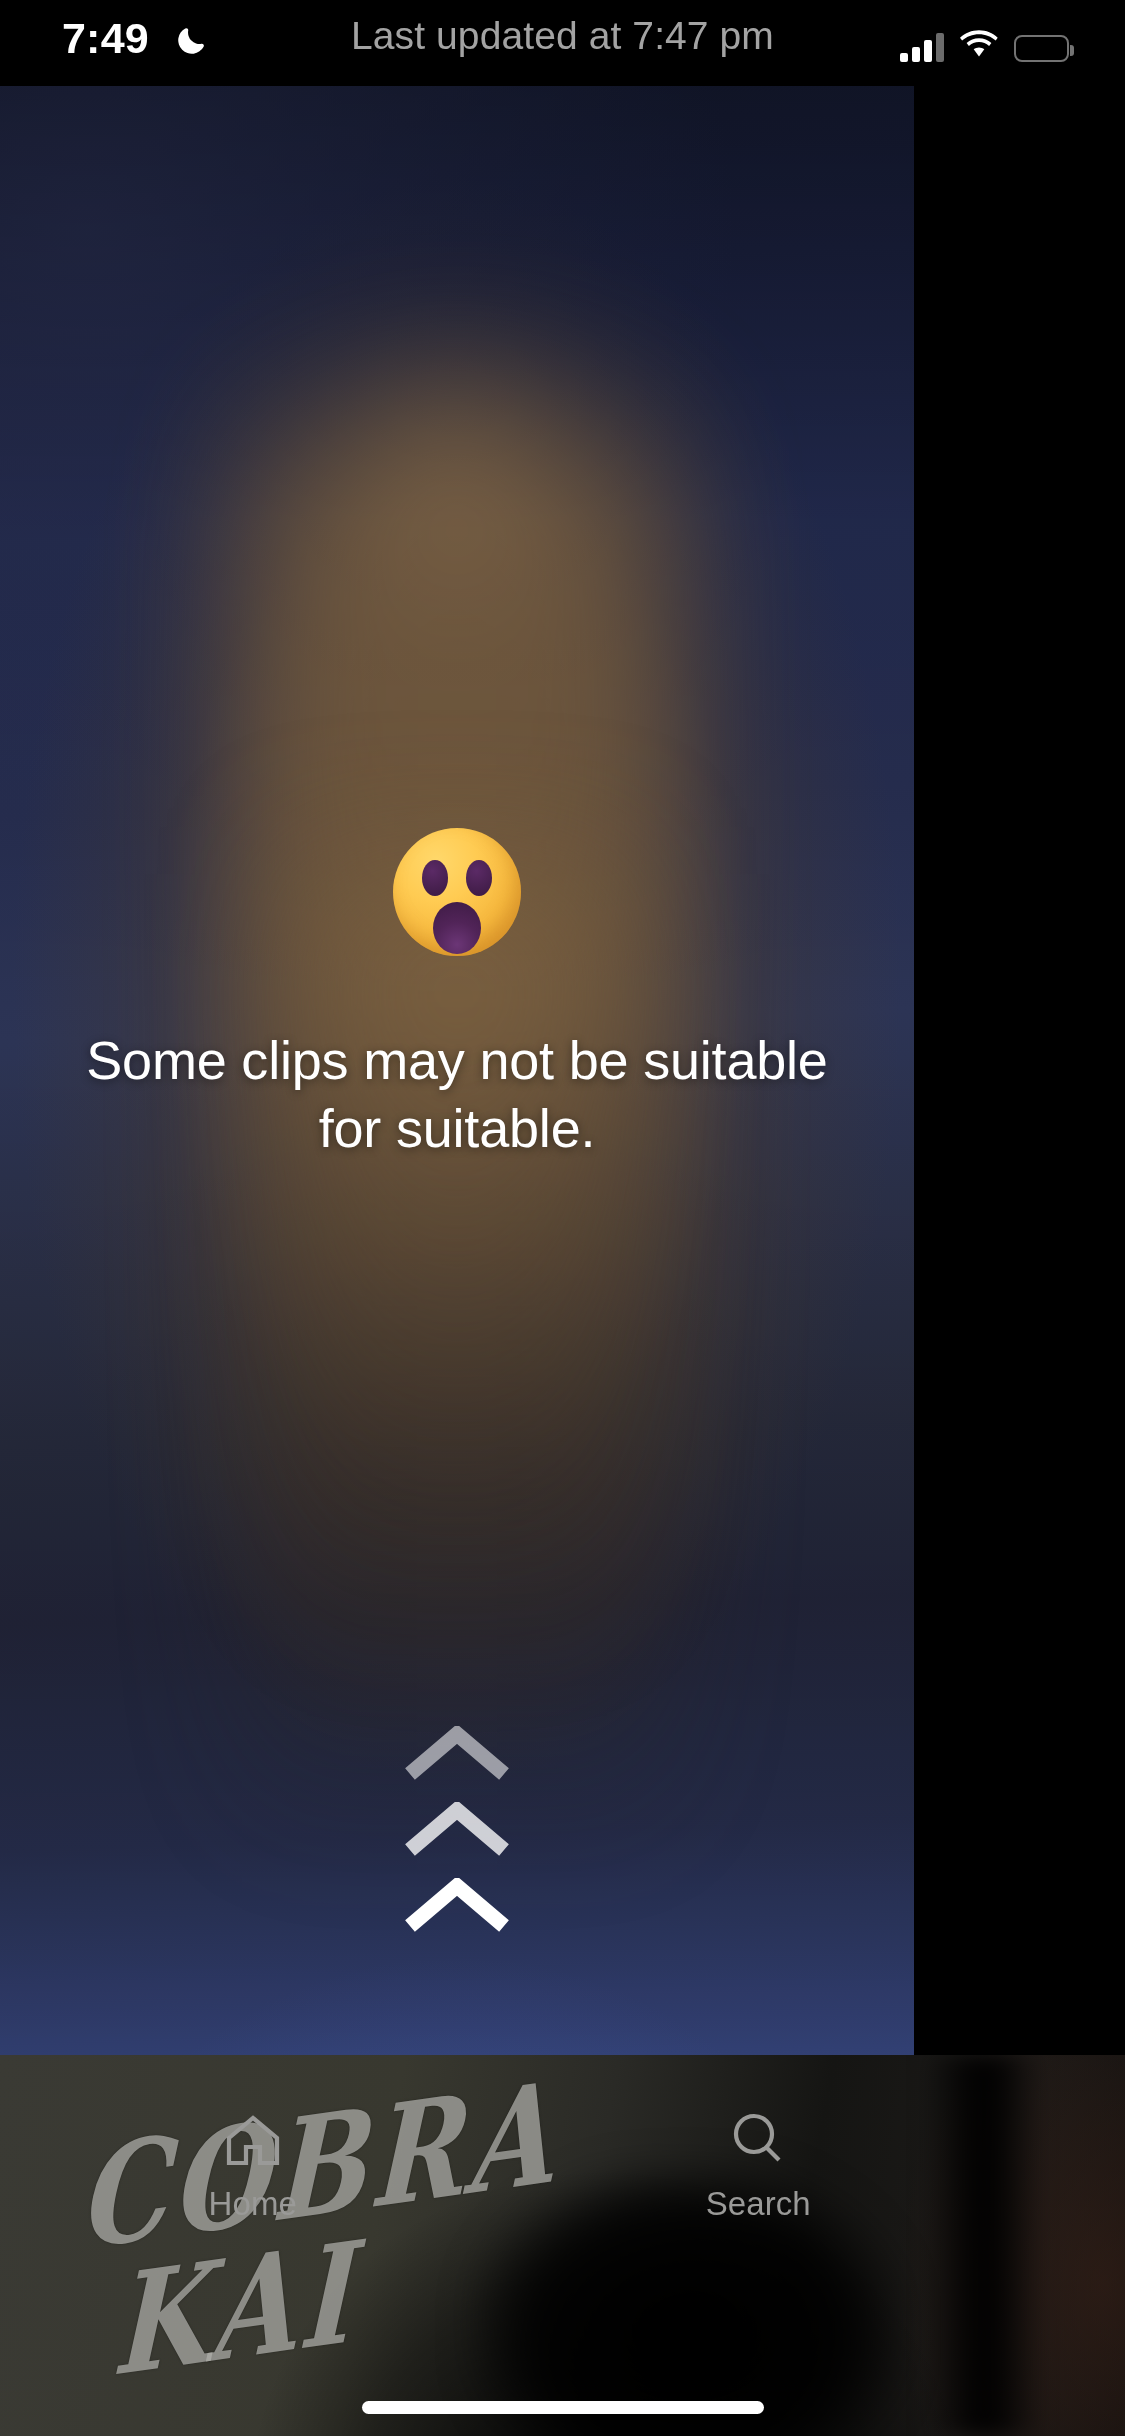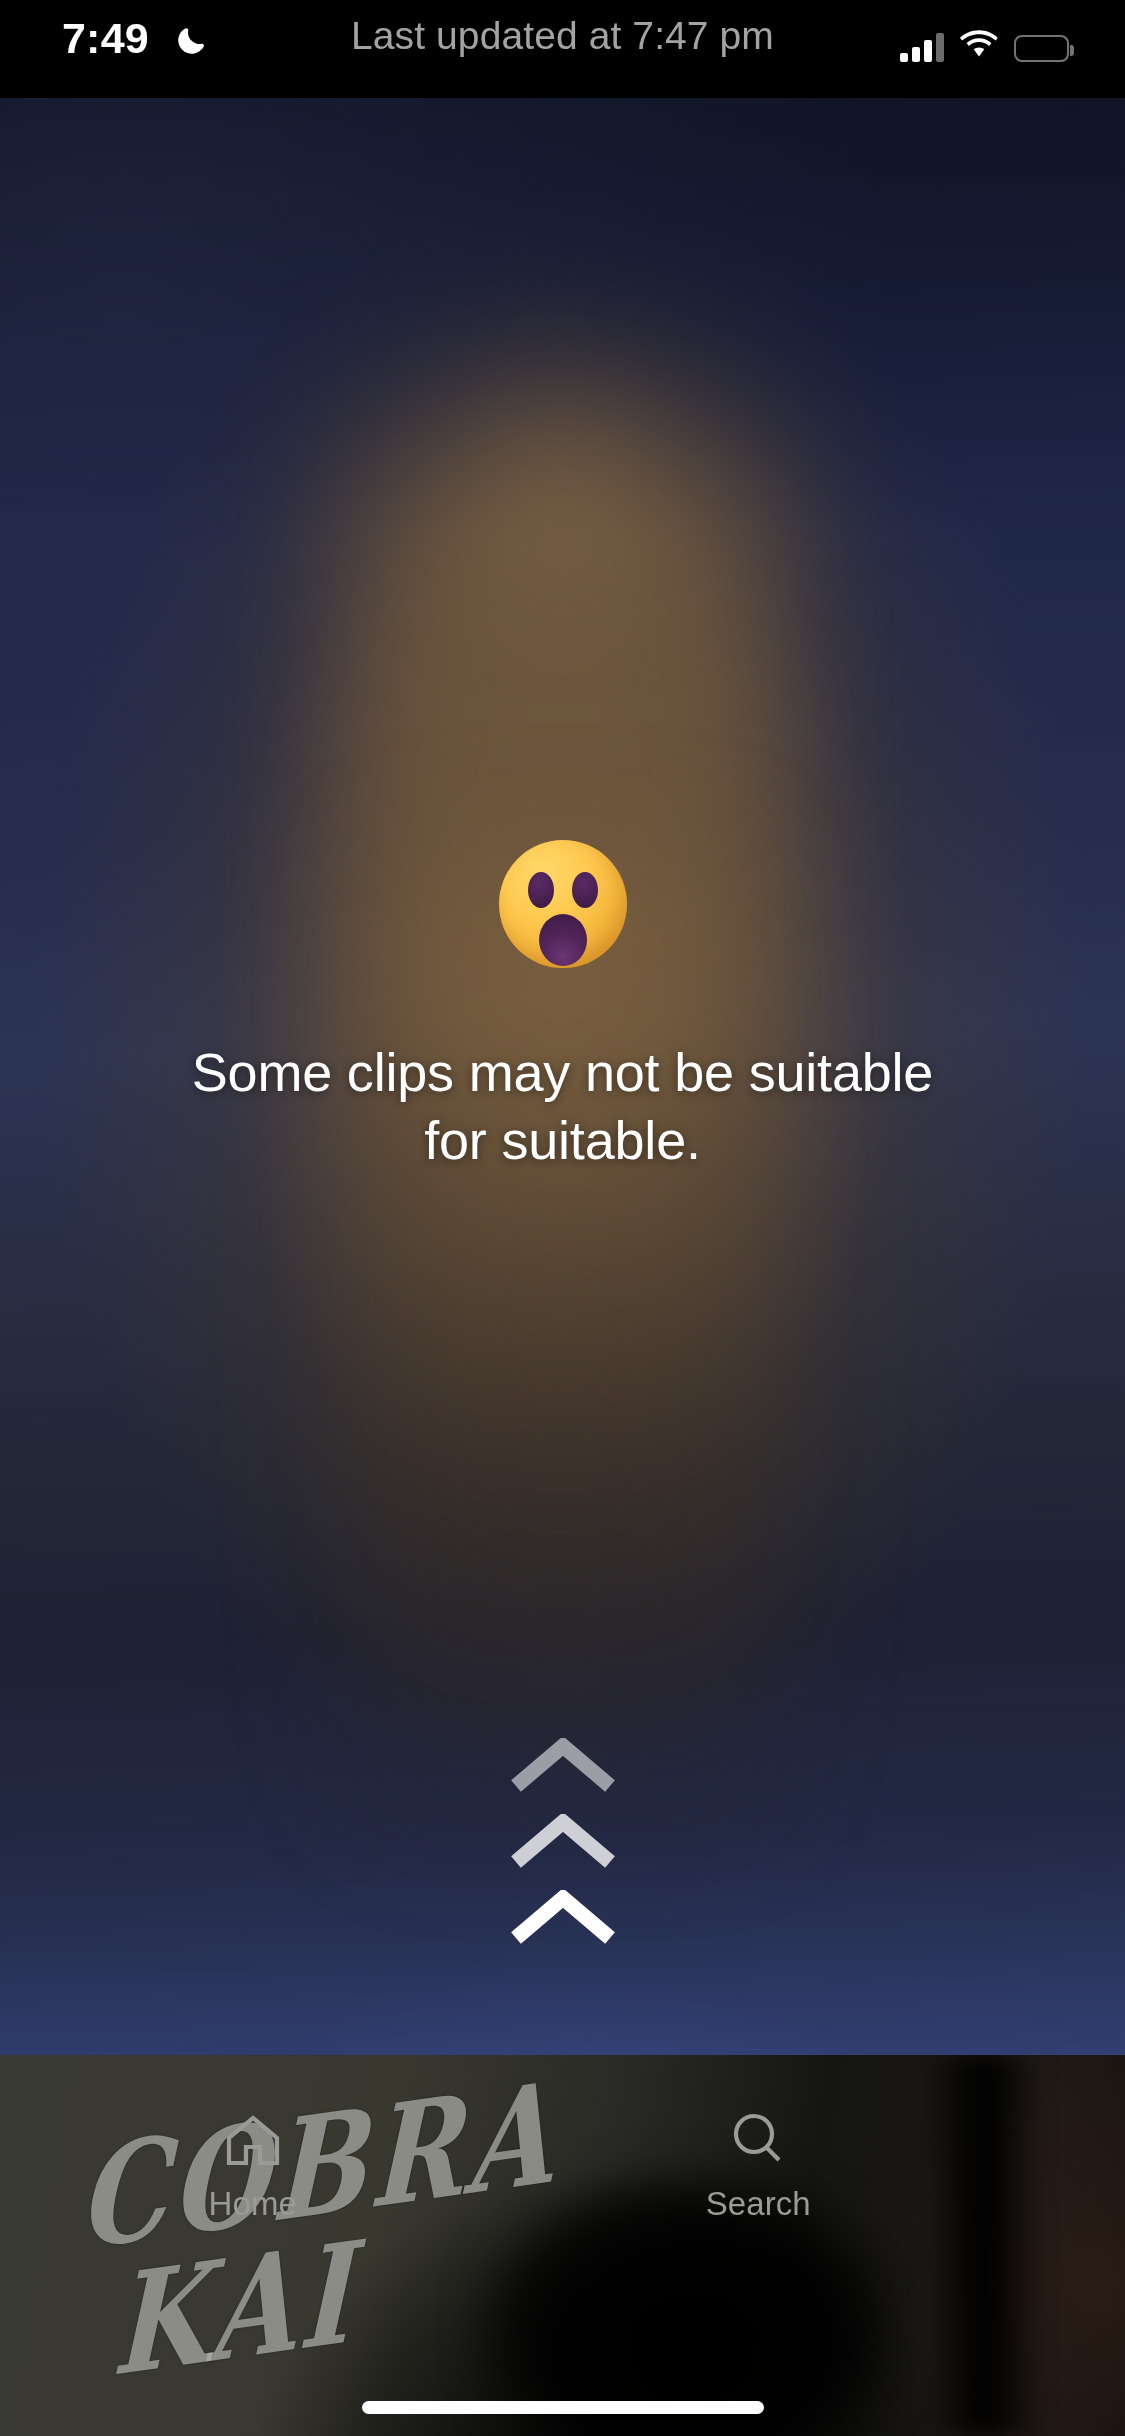--- a/index.html
+++ b/index.html
@@ -39,21 +39,21 @@
     border:2.5px solid rgba(255,255,255,.45); border-radius:8px; padding:2.5px;
   }
   .batt .fill { height:100%; width:88%; background:#fff; border-radius:4px; }
   .batt .tip {
     position:absolute; right:-7px; top:8px; width:4px; height:11px;
     background:rgba(255,255,255,.45); border-radius:0 3px 3px 0;
   }
 
   
   .video-area {
-    position:absolute; top:98px; left:0; width:1125px; height:1969px;
+    position:absolute; top:86px; left:0; width:914px; height:1969px;
     overflow:hidden; background:#1b2038;
   }
   .bg-base {
     position:absolute; inset:-120px;
     background:
       radial-gradient(ellipse 70% 45% at 50% 118%, rgba(70,92,170,.85) 0%, rgba(40,52,100,0) 62%),
       radial-gradient(ellipse 55% 52% at 50% 46%, rgba(120,92,58,.92) 0%, rgba(80,62,42,.30) 46%, rgba(40,44,70,0) 70%),
       radial-gradient(ellipse 80% 40% at 18% 12%, rgba(40,46,80,.9) 0%, rgba(25,30,56,0) 70%),
       linear-gradient(178deg,
         #141a30 0%,

